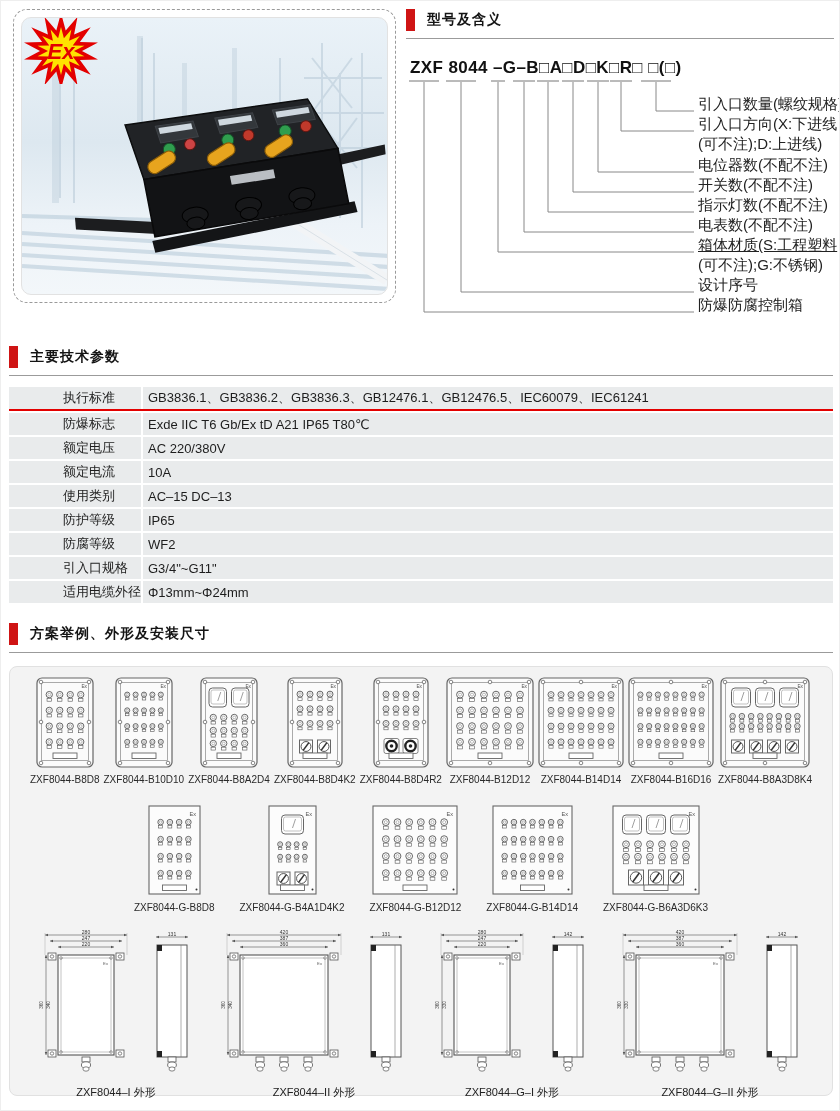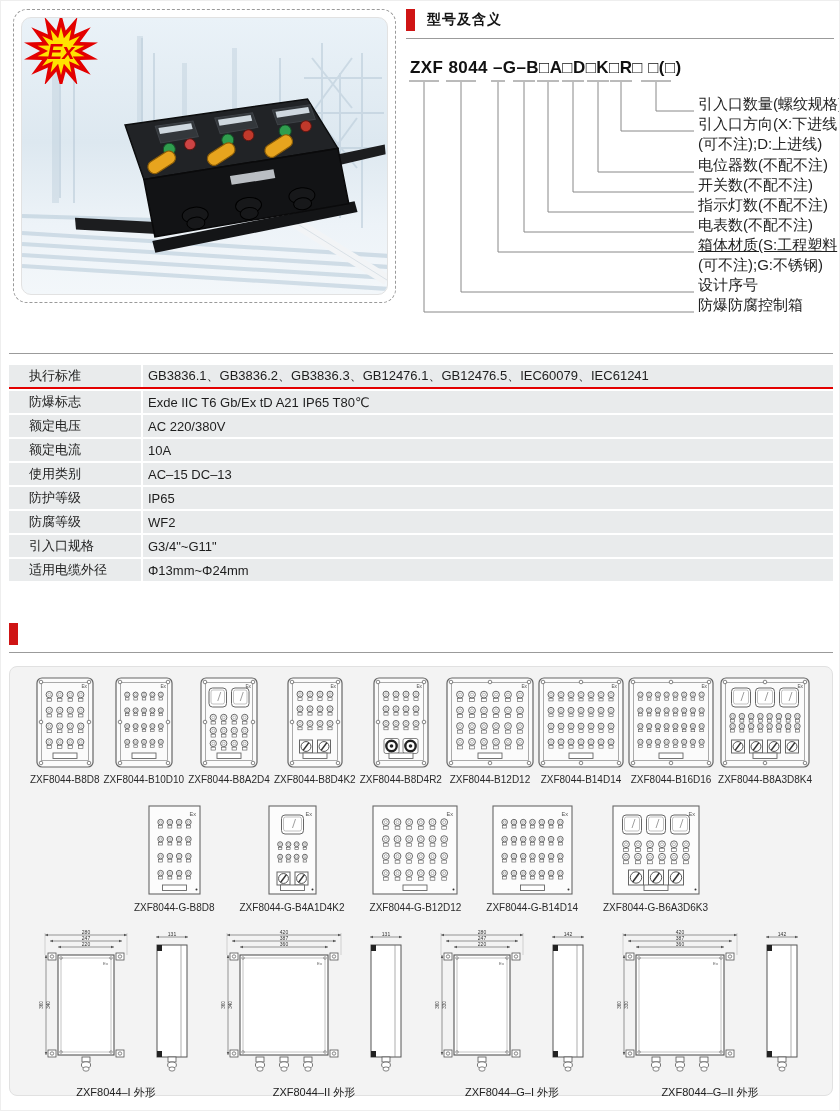--- a/index.html
+++ b/index.html
@@ -29,21 +29,21 @@
   .model-sec{position:absolute; left:405px; top:8px; width:428px; height:322px;}
   .model-code{position:absolute; left:4px; top:49px; font-size:17px; font-weight:bold;
     color:#111; letter-spacing:0.4px; white-space:nowrap;}
   .model-lines{position:absolute; left:0; top:70px;}
   .model-label{position:absolute; left:292px; font-size:15px; color:#222; white-space:nowrap; line-height:15px;}
 
   
   .params-sec{position:absolute; left:8px; top:345px; width:824px;}
   .ptable{margin-top:11px;}
   .prow{display:flex; height:22px; background:var(--rowbg); margin-bottom:2px; align-items:center; font-size:13px;}
-  .prow .pl{width:132px; padding-left:20px; color:#1d1d1d;}
+  .prow .pl{width:132px; padding-left:54px; color:#1d1d1d;}
   .prow .pv{flex:1; padding-left:5px; border-left:2px solid #fff; color:#1d1d1d; align-self:stretch; display:flex; align-items:center;}
   .red-div{height:2px; background:var(--redline); margin:-2px 0 2px 0;}
 
   
   .schemes-sec{position:absolute; left:8px; top:622px; width:824px;}
   .panel{position:absolute; left:8px; top:665px; width:824px; height:430px;
     background:#f3f3f3; border:1px solid #e1e1e1; border-radius:8px;}
   .srow{position:absolute; left:0; right:0; display:flex; padding:0 20px;}
   .srow1{top:10px; justify-content:space-between;}
   .srow2{top:138px; justify-content:center; gap:25px;}
@@ -190,20 +190,24 @@
         <div class="model-label" style="top: 188px;">指示灯数(不配不注)</div>
         <div class="model-label" style="top: 208px;">电表数(不配不注)</div>
         <div class="model-label" style="top: 228px; text-decoration: underline;">箱体材质(S:工程塑料</div>
         <div class="model-label" style="top: 248px;">(可不注);G:不锈钢)</div>
         <div class="model-label" style="top: 268px;">设计序号</div>
         <div class="model-label" style="top: 288px;">防爆防腐控制箱</div>
       </div>
   </div>
 
   <div class="params-sec">
+    <div class="sec-head">
+      <div class="red-bar"></div>
+      <div class="sec-title">主要技术参数</div>
+    </div>
     <div class="sec-rule"></div>
     <div class="ptable" id="ptable">
         <div class="prow">
           <div class="pl">执行标准</div>
           <div class="pv">GB3836.1、GB3836.2、GB3836.3、GB12476.1、GB12476.5、IEC60079、IEC61241</div>
         </div>
         <div class="red-div"></div>
         <div class="prow">
           <div class="pl">防爆标志</div>
           <div class="pv">Exde IIC T6 Gb/Ex tD A21 IP65 T80℃</div>
@@ -235,20 +239,21 @@
         <div class="prow">
           <div class="pl">适用电缆外径</div>
           <div class="pv">Φ13mm~Φ24mm</div>
         </div>
       </div>
   </div>
 
   <div class="schemes-sec">
     <div class="sec-head">
       <div class="red-bar"></div>
+      <div class="sec-title">方案举例、外形及安装尺寸</div>
     </div>
     <div class="sec-rule"></div>
   </div>
 
   <div class="panel">
     <div class="srow srow1" id="srow1">
         <div class="sd">
           <svg width="58" height="92" viewBox="0 0 58 92">
             <rect x="1" y="1" width="56" height="89" rx="5" fill="#fbfbfb" stroke="#666" stroke-width="1.2"></rect>
             <rect x="5.5" y="5.5" width="47" height="78" fill="none" stroke="#888" stroke-width="0.7"></rect>

